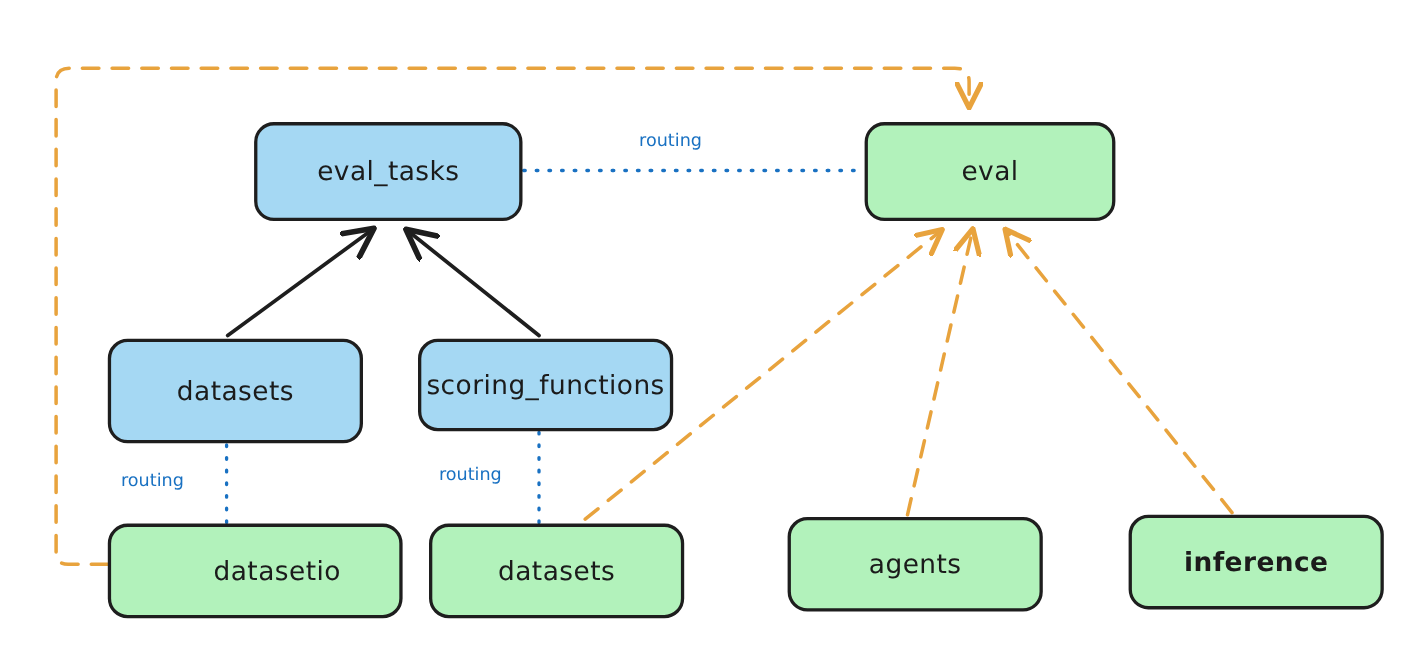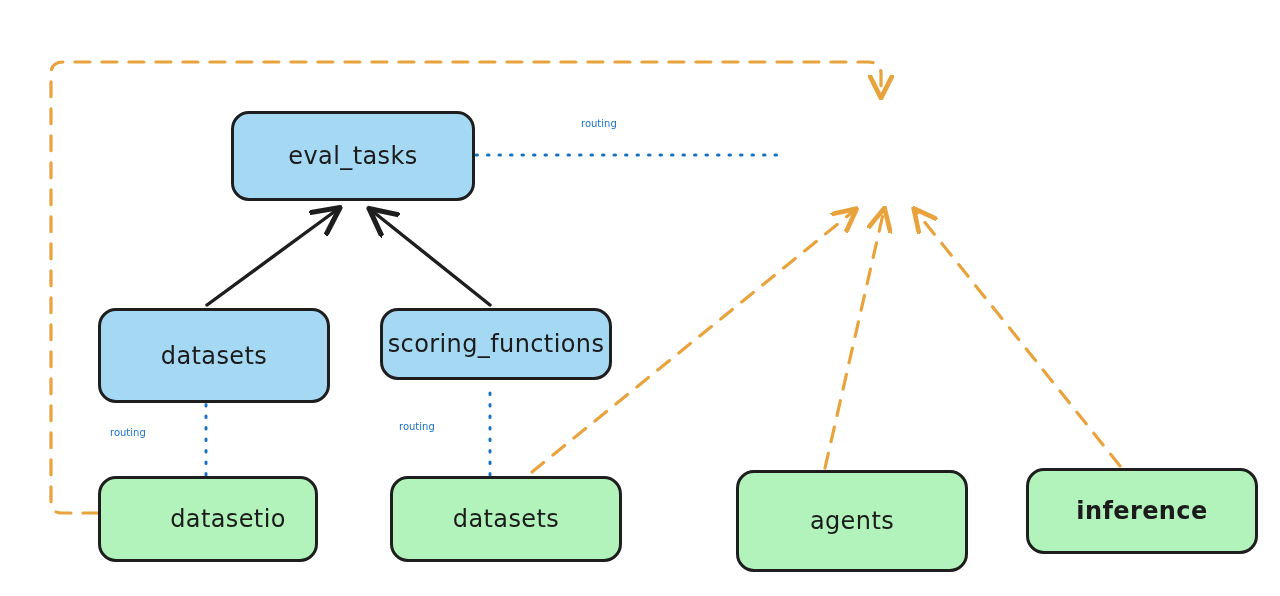--- a/index.html
+++ b/index.html
@@ -37,21 +37,21 @@
     font-size: 24px;
     color: #1b1b1b;
     letter-spacing: 0.4px;
     white-space: nowrap;
   }
   .node.blue  { background: #a5d8f3; }
   .node.green { background: #b2f2bb; }
   .edge-label {
     position: absolute;
     font-family: "DejaVu Sans", sans-serif;
-    font-size: 10px;
+    font-size: 16px;
     color: #1971c2;
     white-space: nowrap;
     z-index: 4;
   }
 </style>
 </head>
 <body>
 
 <div id="canvas">
 
@@ -82,38 +82,41 @@
 
     <path d="M 206 393 L 206 476" fill="none" stroke="#1971c2" stroke-width="3" stroke-dasharray="1.5 10" stroke-linecap="round"></path>
 
     <path d="M 490 393 L 490 476" fill="none" stroke="#1971c2" stroke-width="3" stroke-dasharray="1.5 10" stroke-linecap="round"></path>
   </svg>
 
   <div class="node blue" style="left:231px; top:111px; width:244px; height:90px;">
     <span class="node-label">eval_tasks</span>
   </div>
 
+  <div class="node green" style="left:786px; top:111px; width:228px; height:90px;">
+    <span class="node-label">eval</span>
+  </div>
 
   <div class="node blue" style="left:98px; top:308px; width:232px; height:95px;">
     <span class="node-label">datasets</span>
   </div>
 
-  <div class="node blue" style="left:380px; top:308px; width:232px; height:72px;">
+  <div class="node blue" style="left:380px; top:308px; width:232px; height:84px;">
     <span class="node-label">scoring_functions</span>
   </div>
 
-  <div class="node green" style="left:98px; top:476px; width:220px; height:86px;padding-left:40px;">
+  <div class="node green" style="left:98px; top:476px; width:268px; height:86px;padding-left:40px;">
     <span class="node-label">datasetio</span>
   </div>
 
   <div class="node green" style="left:390px; top:476px; width:232px; height:86px;">
     <span class="node-label">datasets</span>
   </div>
 
-  <div class="node green" style="left:736px; top:470px; width:232px; height:102px;">
+  <div class="node green" style="left:716px; top:470px; width:232px; height:86px;">
     <span class="node-label">agents</span>
   </div>
 
   <div class="node green" style="left:1026px; top:468px; width:232px; height:86px;font-weight:bold;">
     <span class="node-label">inference</span>
   </div>
 
   <div class="edge-label" style="left:581px; top:118px;">routing</div>
 
   <div class="edge-label" style="left:110px; top:427px;">routing</div>

